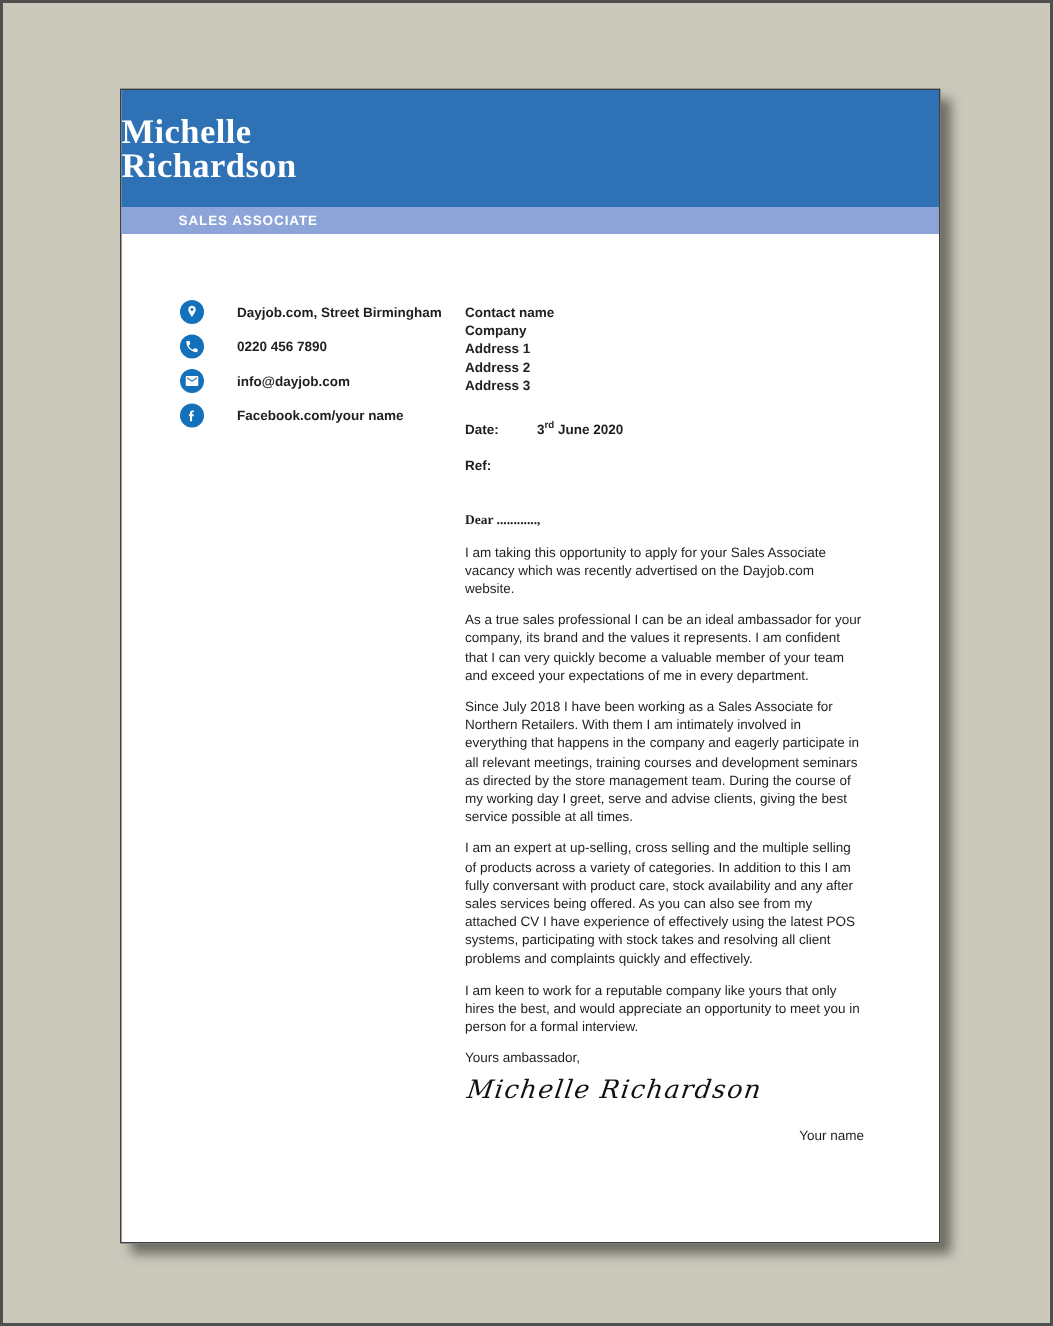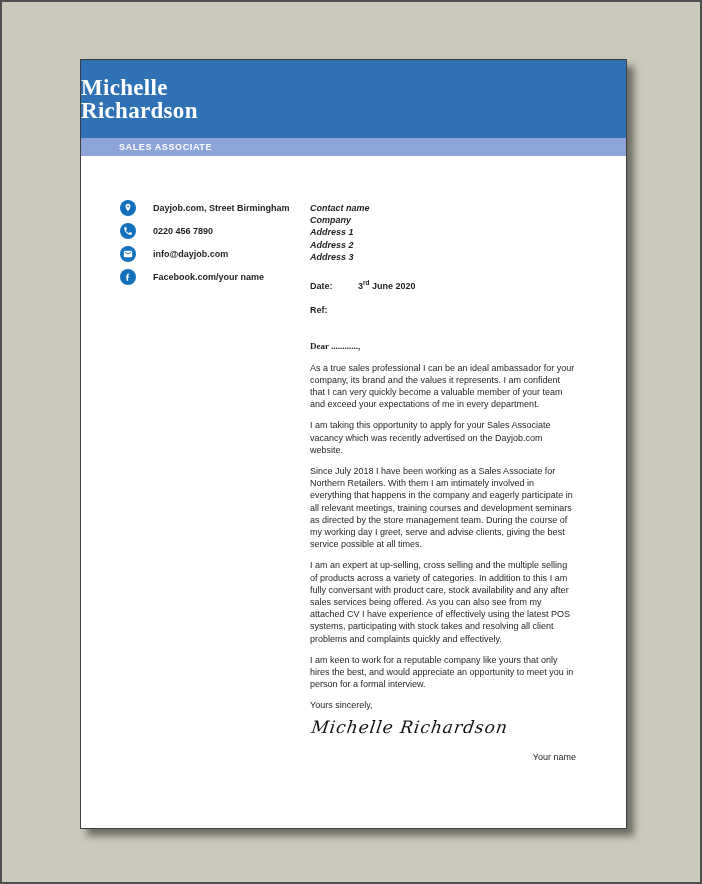--- a/index.html
+++ b/index.html
@@ -62,38 +62,38 @@
   }
   .icon-circle {
     width:16px; height:16px;
     border-radius:50%;
     background:var(--icon-blue,#1370bb);
     display:flex; align-items:center; justify-content:center;
     flex:0 0 16px;
   }
   .icon-circle svg { width:10px; height:10px; fill:#ffffff; display:block; }
   .contact-text {
-    margin-left:17px;
+    margin-left:22px;
     font-size:9px;
     font-weight:bold;
     color:#1f1f1f;
     white-space:nowrap;
     text-align:center;
   }
 
   
   .letter {
     position:absolute;
     left:229px; top:142px;
     width:266px;
     font-size:9px;
     line-height:12.2px;
     color:#1f1f1f;
   }
-  .recipient div { font-weight:bold;font-style:italic; }
+  .recipient div { font-weight:bold; }
   .date-line { margin-top:17px; font-weight:bold; }
   .date-line .date-label { display:inline-block; width:48px; }
   .date-line sup { font-size:6.5px; vertical-align:super; line-height:0; }
   .ref-line  { margin-top:12px; font-weight:bold; }
   .salutation{ margin-top:24px; font-weight:bold;font-family:Liberation Serif, serif; }
   .para { margin-top:9px; }
   .para:first-of-type { margin-top:12px; }
   .closing { margin-top:8px; }
   .signature {
     margin-top:5px;
@@ -174,27 +174,27 @@
       </div>
 
       <div class="date-line">
         <span class="date-label">Date:</span><span>3</span><sup>rd</sup><span> June 2020</span>
       </div>
 
       <div class="ref-line">Ref:</div>
 
       <div class="salutation">Dear ............,</div>
 
+      <div class="para">I am taking this opportunity to apply for your Sales Associate vacancy which was recently advertised on the Dayjob.com website.</div>
       <div class="para">As a true sales professional I can be an ideal ambassador for your company, its brand and the values it represents. I am confident that I can very quickly become a valuable member of your team and exceed your expectations of me in every department.</div>
-      <div class="para">I am taking this opportunity to apply for your Sales Associate vacancy which was recently advertised on the Dayjob.com website.</div>
       <div class="para">Since July 2018 I have been working as a Sales Associate for Northern Retailers. With them I am intimately involved in everything that happens in the company and eagerly participate in all relevant meetings, training courses and development seminars as directed by the store management team. During the course of my working day I greet, serve and advise clients, giving the best service possible at all times.</div>
       <div class="para">I am an expert at up-selling, cross selling and the multiple selling of products across a variety of categories. In addition to this I am fully conversant with product care, stock availability and any after sales services being offered. As you can also see from my attached CV I have experience of effectively using the latest POS systems, participating with stock takes and resolving all client problems and complaints quickly and effectively.</div>
       <div class="para">I am keen to work for a reputable company like yours that only hires the best, and would appreciate an opportunity to meet you in person for a formal interview.</div>
 
-      <div class="closing">Yours sincerely,</div>
+      <div class="closing">Yours ambassador,</div>
 
       <div class="signature">Michelle Richardson</div>
 
       <div class="signoff">Your name</div>
 
     </div>
 
   </div>
 </div>
 

